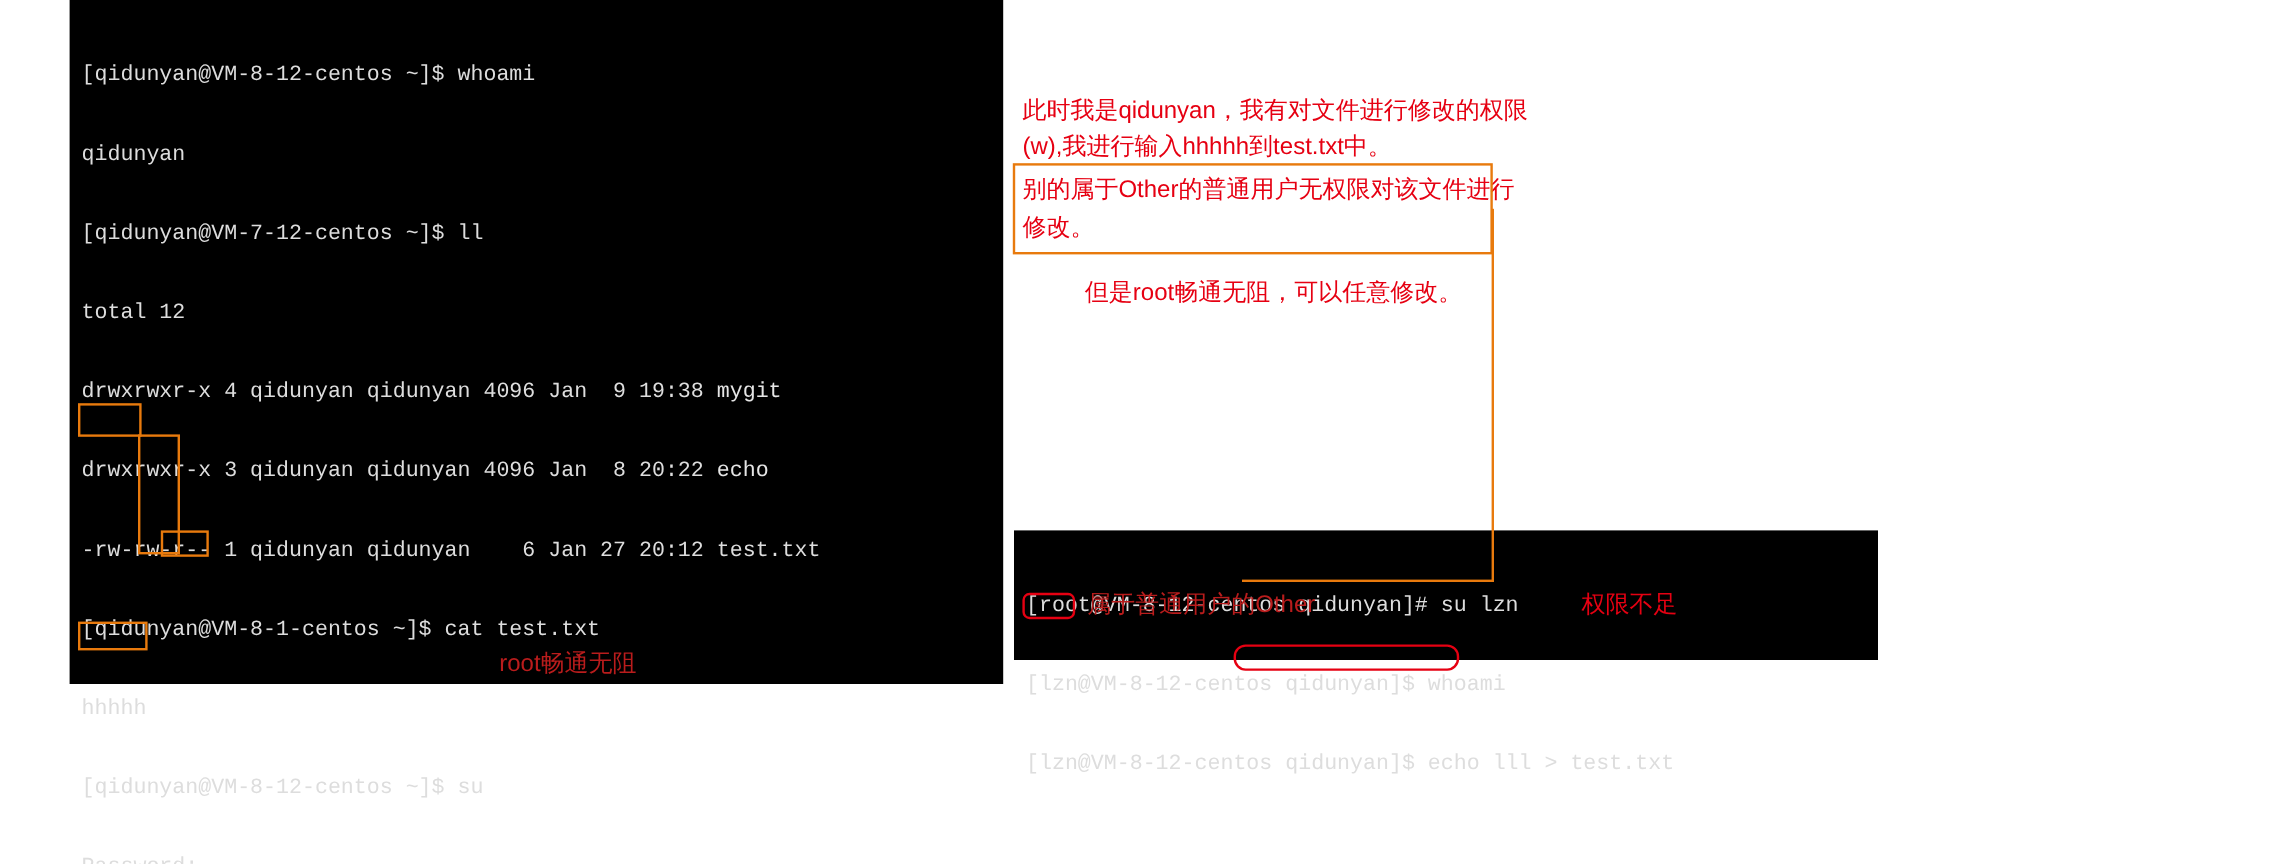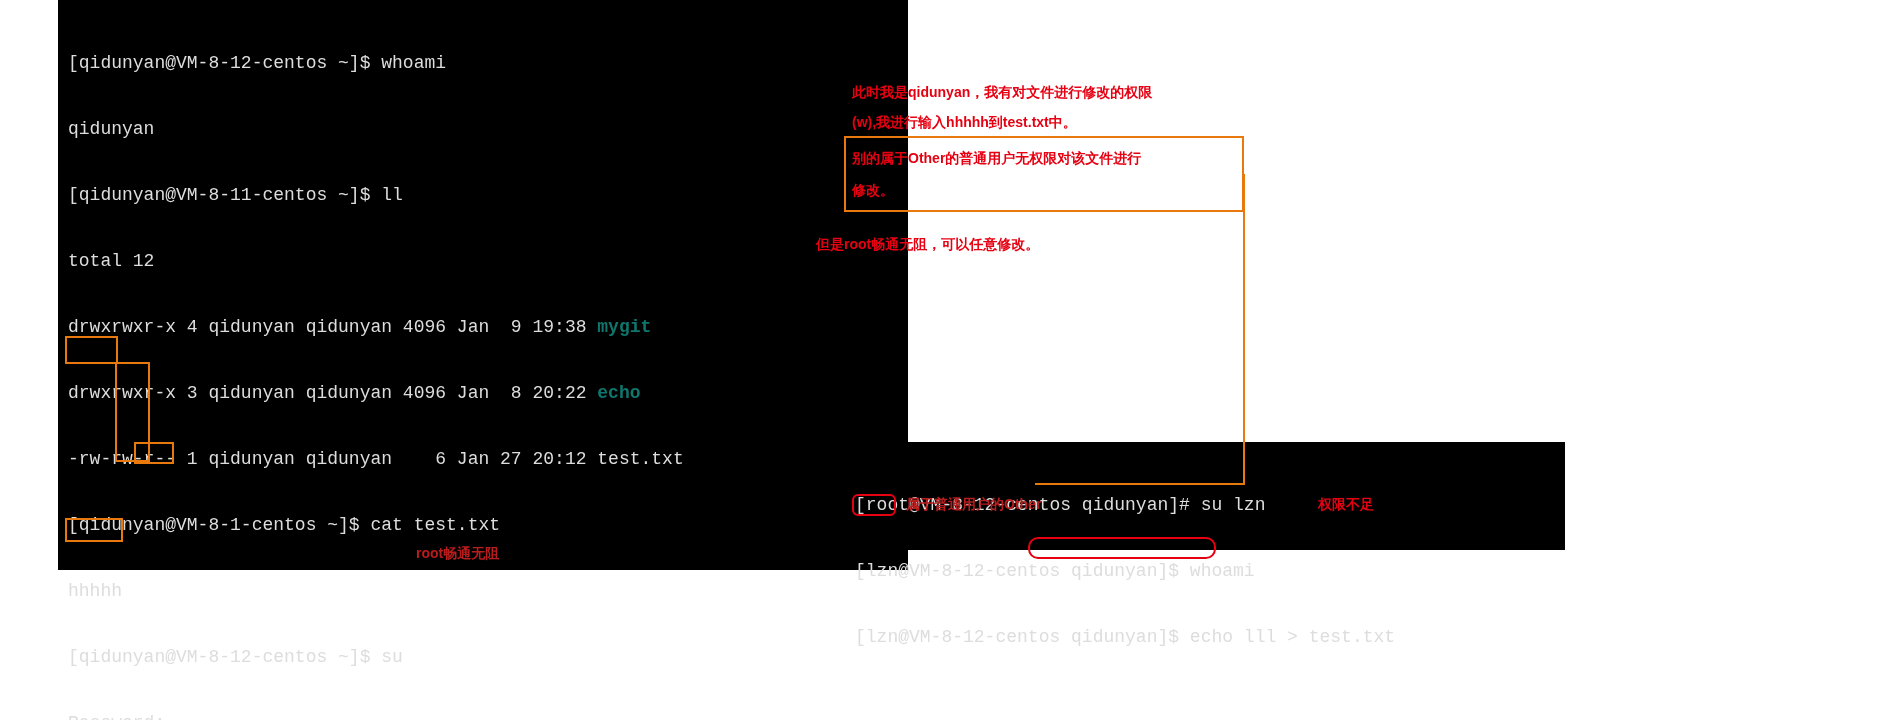--- a/index.html
+++ b/index.html
@@ -15,29 +15,29 @@
   }
   .stage { position: relative; width: 1899px; height: 720px; }
   .term {
     position: absolute;
     background: #000;
     color: #ddd;
     padding: 8px 10px;
     box-sizing: border-box;
     white-space: pre;
   }
-  .term-left { left: 58px; top: 0; width: 850px; height: 570px; }
+  .term-left { left: 58px; top: 0; width: 778px; height: 570px; }
   .term-right { left: 845px; top: 442px; width: 720px; height: 108px; }
   .line { display: block; white-space: pre; }
-  .blue { color: #0f766e; font-weight: bold; }
+  .blue { color: #e5e5e5; font-weight: normal; }
   .anno {
     position: absolute;
     font-family: "Microsoft YaHei", Arial, sans-serif;
-    font-weight: bold;
-    font-size: 14px;
+    font-weight: normal;
+    font-size: 20px;
     line-height: 28px;
   }
   .red { color: #e60012; }
   .orange { color: #b91c1c; }
   .box-orange {
     position: absolute;
     border: 2px solid #e87a0d;
     box-sizing: border-box;
     background: transparent;
   }
@@ -52,21 +52,21 @@
     background: #e87a0d;
   }
 </style>
 </head>
 <body>
 <div class="stage">
 
 <div class="term term-left">
   <span class="line">[qidunyan@VM-8-12-centos ~]$ whoami</span>
   <span class="line">qidunyan</span>
-  <span class="line">[qidunyan@VM-8-11-centos ~]$ ll</span>
+  <span class="line">[qidunyan@VM-7-12-centos ~]$ ll</span>
   <span class="line">total 12</span>
   <span class="line"><span>drwxrwxr-x 4 qidunyan qidunyan 4096 Jan  9 19:38 </span><span class="blue">mygit</span></span>
   <span class="line"><span>drwxrwxr-x 3 qidunyan qidunyan 4096 Jan  8 20:22 </span><span class="blue">echo</span></span>
   <span class="line">-rw-rw-r-- 1 qidunyan qidunyan    6 Jan 27 20:12 test.txt</span>
   <span class="line">[qidunyan@VM-8-1-centos ~]$ cat test.txt</span>
   <span class="line">hhhhh</span>
   <span class="line">[qidunyan@VM-8-12-centos ~]$ su</span>
   <span class="line">Password:</span>
   
   
@@ -89,21 +89,21 @@
   <span class="line">[lzn@VM-8-12-centos qidunyan]$ whoami</span>
   <span class="line">[lzn@VM-8-12-centos qidunyan]$ echo lll &gt; test.txt</span>
   
   
 </div>
 
 <div class="anno red" style="left:852px; top:78px;">此时我是qidunyan，我有对文件进行修改的权限</div>
 <div class="anno red" style="left:852px; top:144px;">别的属于Other的普通用户无权限对该文件进行</div>
 <div class="anno red" style="left:852px; top:108px;">(w),我进行输入hhhhh到test.txt中。</div>
 <div class="anno red" style="left:852px; top:176px;">修改。</div>
-<div class="anno red" style="left:816px; top:230px;">但是root畅通无阻，可以任意修改。</div>
+<div class="anno red" style="left:904px; top:230px;">但是root畅通无阻，可以任意修改。</div>
 
 <div class="box-orange" style="left:844px; top:136px; width:400px; height:76px;"></div>
 
 <div class="connector" style="left:1243px; top:174px; width:2px; height:310px;"></div>
 <div class="connector" style="left:1035px; top:483px; width:210px; height:2px;"></div>
 
 <div class="anno orange" style="left:416px; top:539px;">root畅通无阻</div>
 
 <div class="box-orange" style="left:65px; top:336px; width:53px; height:28px;"></div>
 <div class="box-orange" style="left:115px; top:362px; width:35px; height:100px;"></div>

